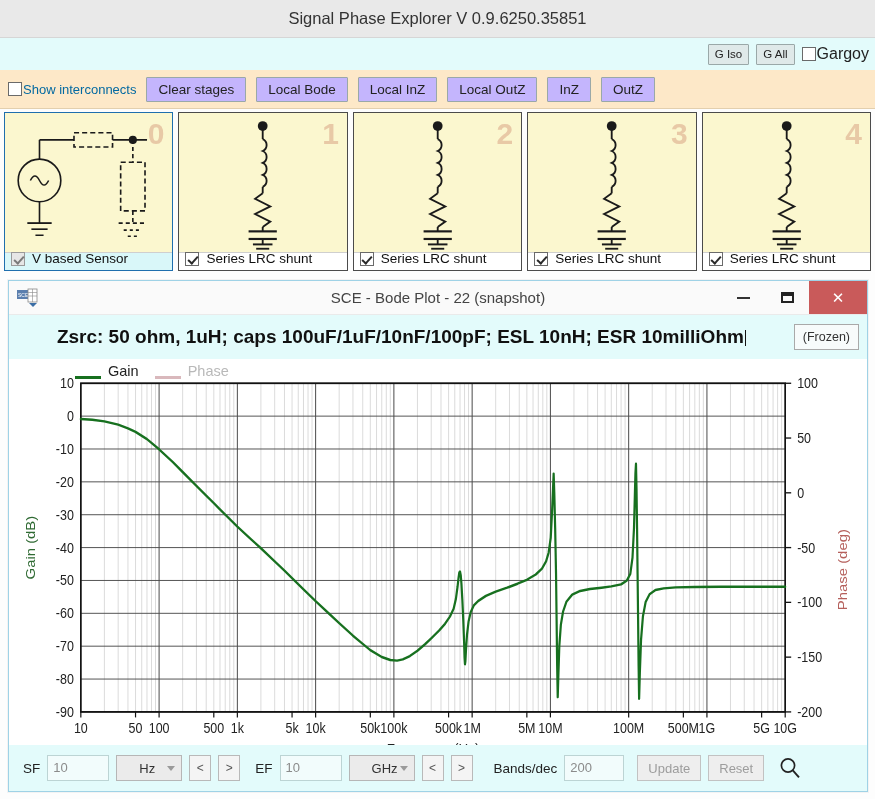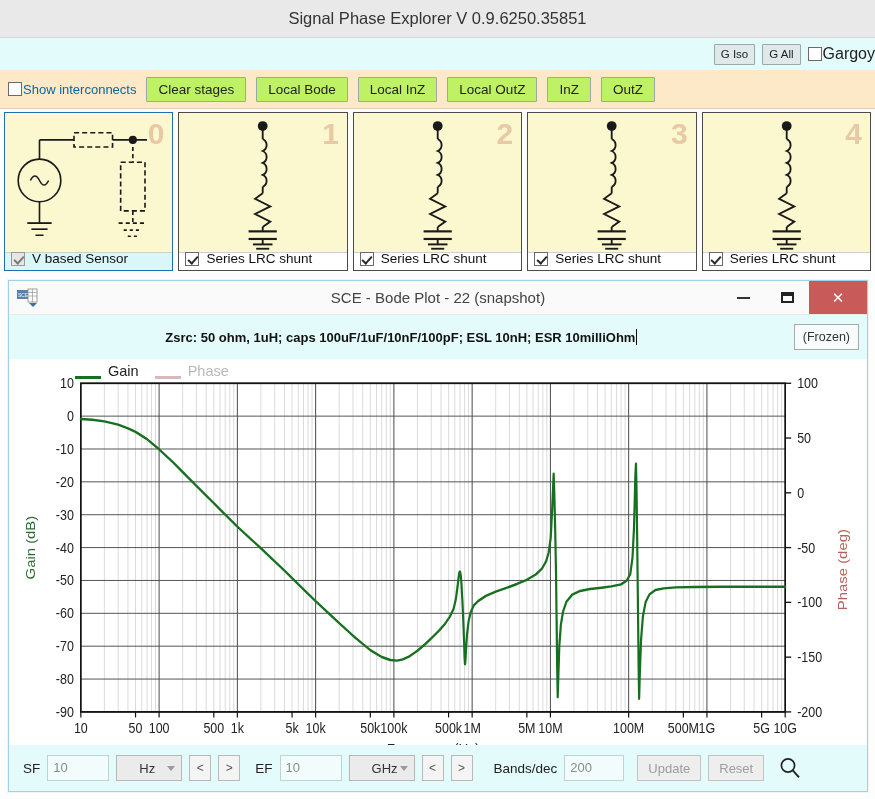--- a/index.html
+++ b/index.html
@@ -19,21 +19,21 @@
   .app-titlebar {
     height:38px; background:#e9e9e9;
     border-bottom:1px solid #d6d6d6;
     display:flex; align-items:center; justify-content:center;
   }
   .app-title { font-size:16.5px; color:#333; }
 
   .toolbar-top {
     height:32px; background:#e3fbfb;
     display:flex; align-items:center; justify-content:flex-end;
-    gap:7px;
+    padding-right:6px; gap:7px;
   }
   .btn {
     background:#dfe9e9; border:1px solid #9aa8a8;
     font-family:"Liberation Sans", sans-serif;
     font-size:12px; color:#222; padding:2px 7px;
     line-height:15px; cursor:pointer; border-radius:1px;
   }
   .btn-small { font-size:11.5px; padding:2px 6px; }
   .chk-wrap { display:flex; align-items:center; gap:1px; }
   .chk {
@@ -50,21 +50,21 @@
   .chk.disabled.checked::after { border-color:#7a7a7a; }
   .gargoyle-label { font-size:16px; color:#222; white-space:nowrap; }
 
   .toolbar-stage {
     height:39px; background:#fde8c8;
     display:flex; align-items:center; gap:10px;
     padding:0 8px;
     border-bottom:1px solid #e3cfae;
   }
   .toolbar-stage .lbl { font-size:13px; color:#0369a1;text-align:right; }
-  .toolbar-stage .btn { font-size:13.5px; padding:4px 11px; background:#bef264; }
+  .toolbar-stage .btn { font-size:13.5px; padding:4px 11px; background:#c4b5fd; }
 
   
   .stage-strip {
     display:flex; gap:5px; padding:3px 4px 0 4px;
     height:162px; background:#fdfdfd;
   }
   .stage-card {
     flex:1 1 0; border:1px solid #4b4b4b; background:#fbf7cf;
     position:relative; display:flex; flex-direction:column;
     min-width:0;
@@ -110,21 +110,21 @@
   }
   .win-btn.close { background:#c95a5a; width:58px; color:#fff; font-size:15px; }
   .bar-min { width:13px; height:2px; background:#333; }
   .bar-max { width:13px; height:11px; border:2px solid #222; border-top-width:4px; }
 
   .bode-subbar {
     height:44px; background:#e3fbfb; display:flex; align-items:center;
     padding:0 8px; gap:8px;
   }
   .bode-caption {
-    flex:1; text-align:center; font-size:13px; font-weight:bold; color:#111;
+    flex:1; text-align:center; font-size:19px; font-weight:bold; color:#111;
     white-space:nowrap; overflow:hidden;
   }
   .caret { display:inline-block; width:1px; height:16px; background:#111;
            vertical-align:-3px; margin-left:1px; }
   .frozen-btn {
     border:1px solid #a9a9a9; background:#f7fbfb; font-size:12.5px;
     padding:5px 8px; color:#333; cursor:pointer;
   }
 
   

